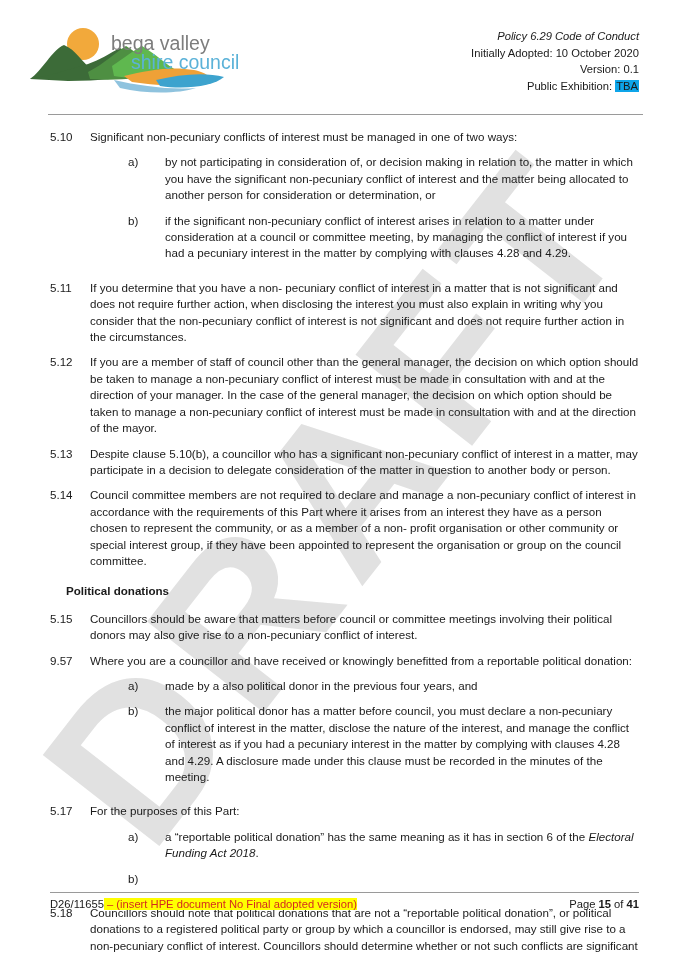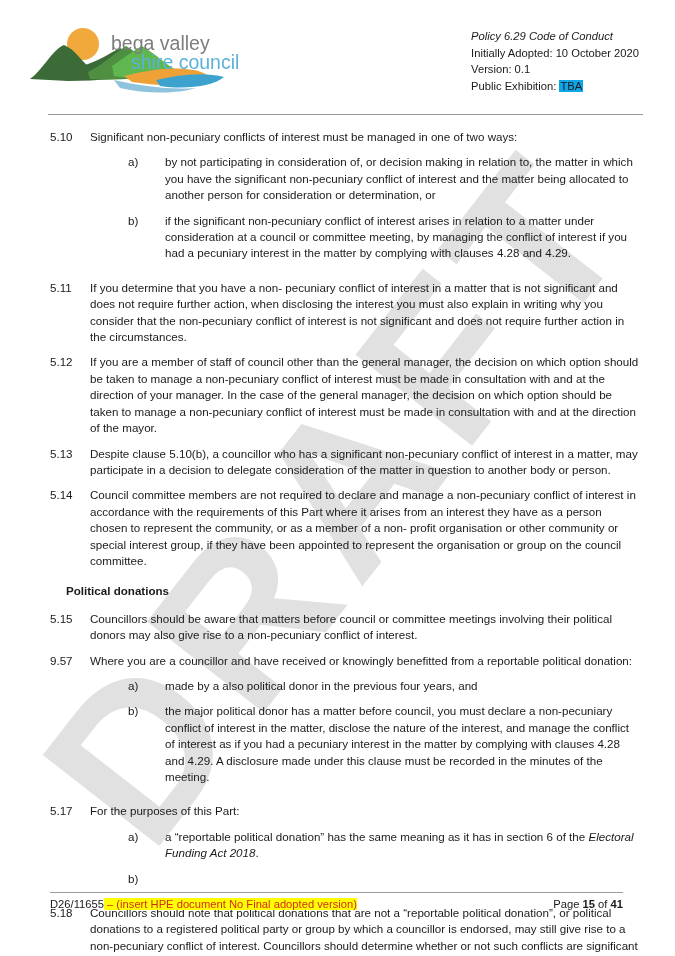--- a/index.html
+++ b/index.html
@@ -52,21 +52,21 @@
     justify-content: space-between;
   }
   .logo-wrap {
     width: 230px;
     height: 78px;
     position: relative;
     flex: none;
   }
   .logo-svg { display: block; }
   .header-meta {
-    text-align: left;
+    text-align: right;
     font-size: 11.2px;
     line-height: 16.5px;
     color: #1a1a1a;
     padding-top: 4px;
     white-space: nowrap;
   }
   .header-meta .policy-line {
     font-style: italic;
   }
   .hl-yellow {
@@ -119,21 +119,21 @@
     font-weight: 700;
     font-size: 11.6px;
     margin: 14px 0 11px 16px;
   }
   em { font-style: italic; }
 
   
   .footer {
     position: absolute;
     left: 0;
-    right: 16px;
+    right: 0;
     bottom: 46px;
     padding: 0 36px 0 50px;
     box-sizing: border-box;
     z-index: 3;
   }
   .rule-bottom {
     border-top: 1px solid #9a9a9a;
     margin-bottom: 5px;
   }
   .footer-row {

